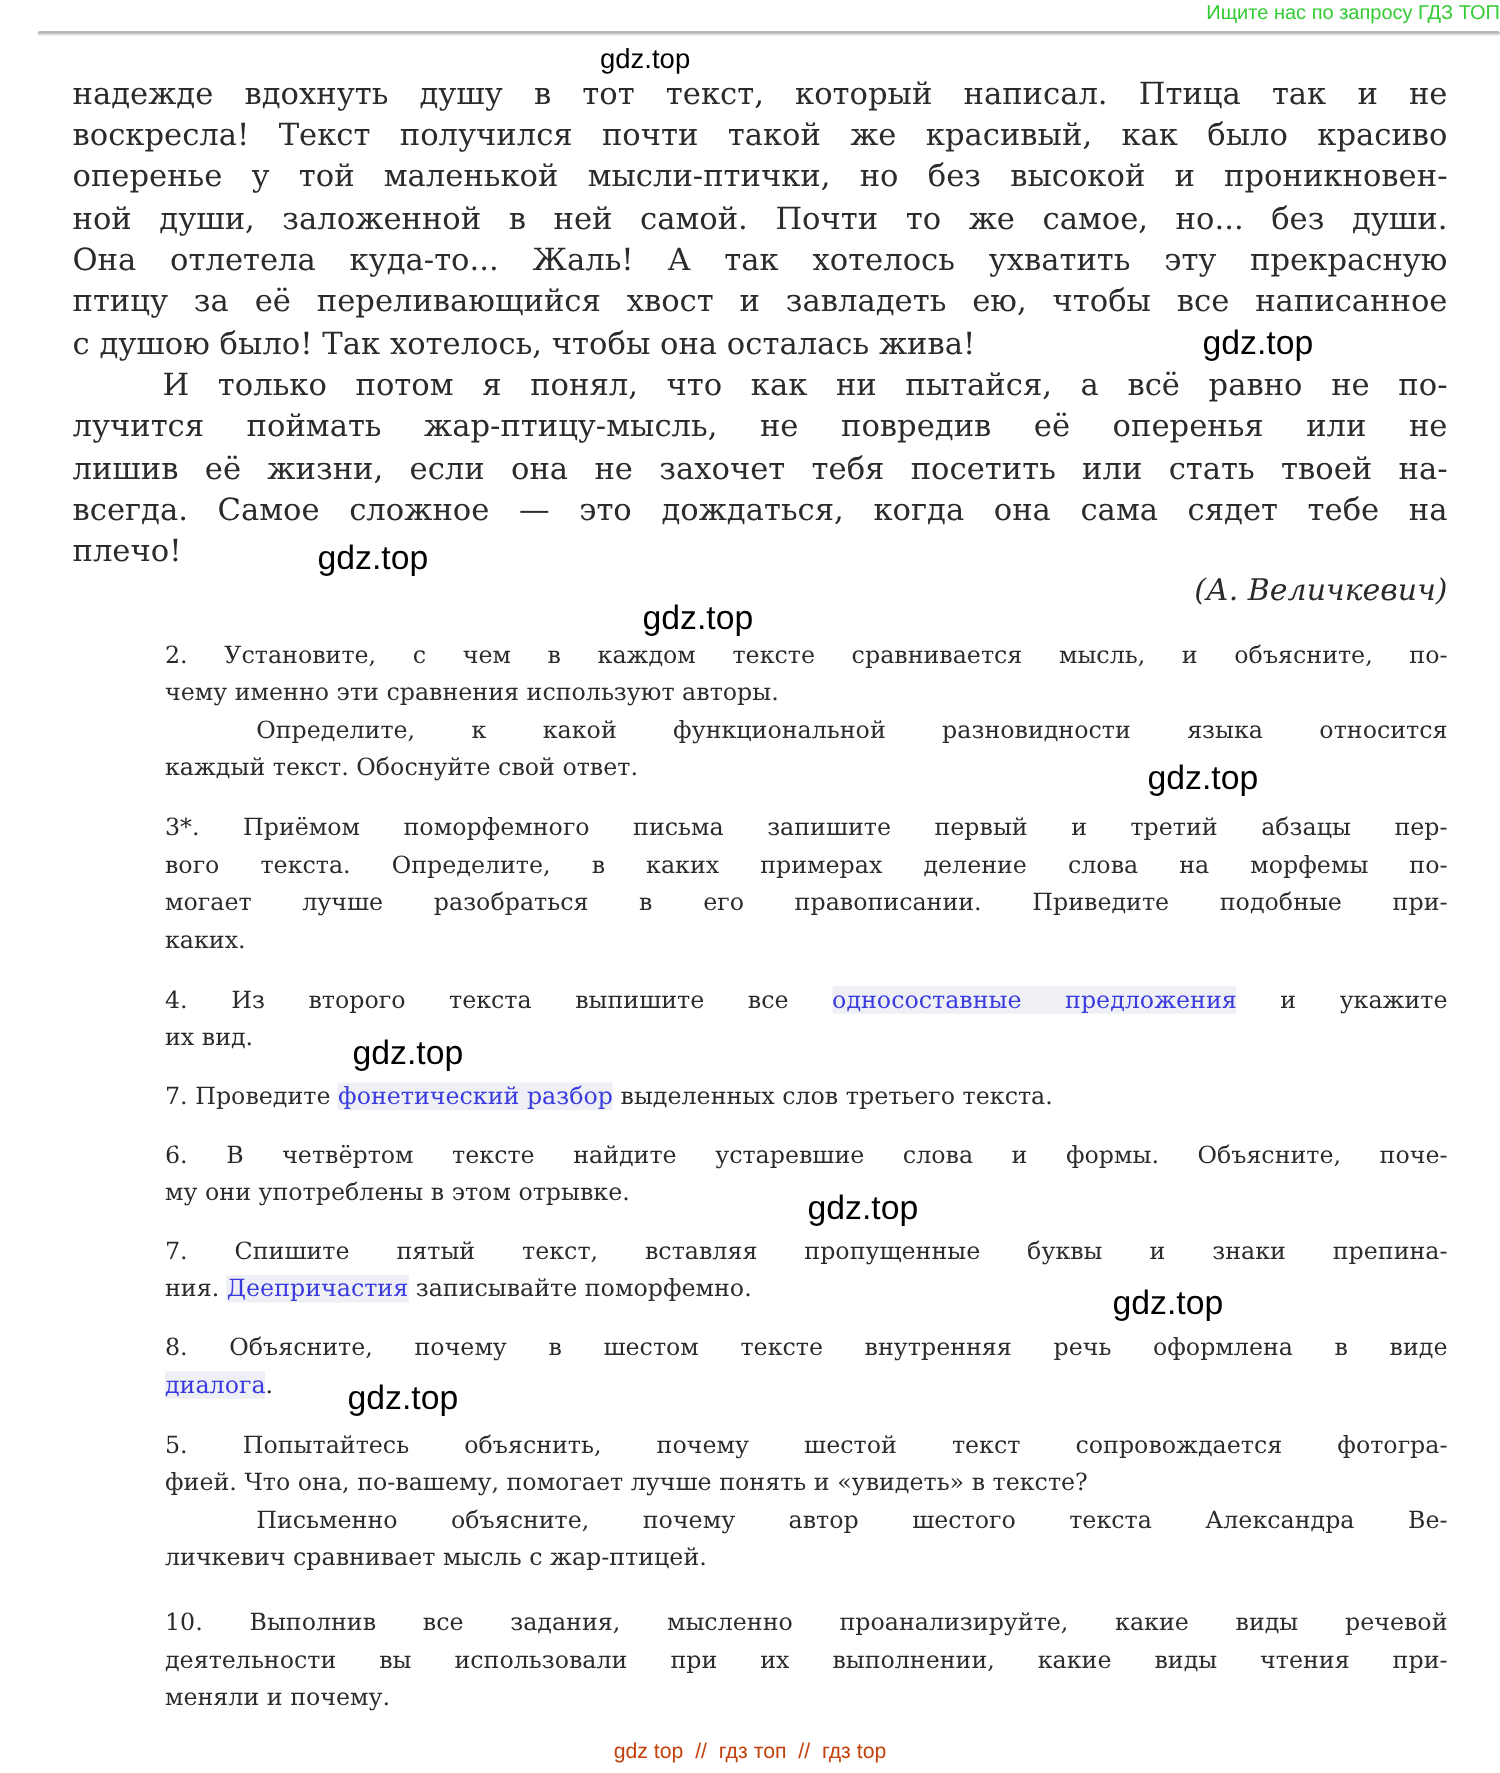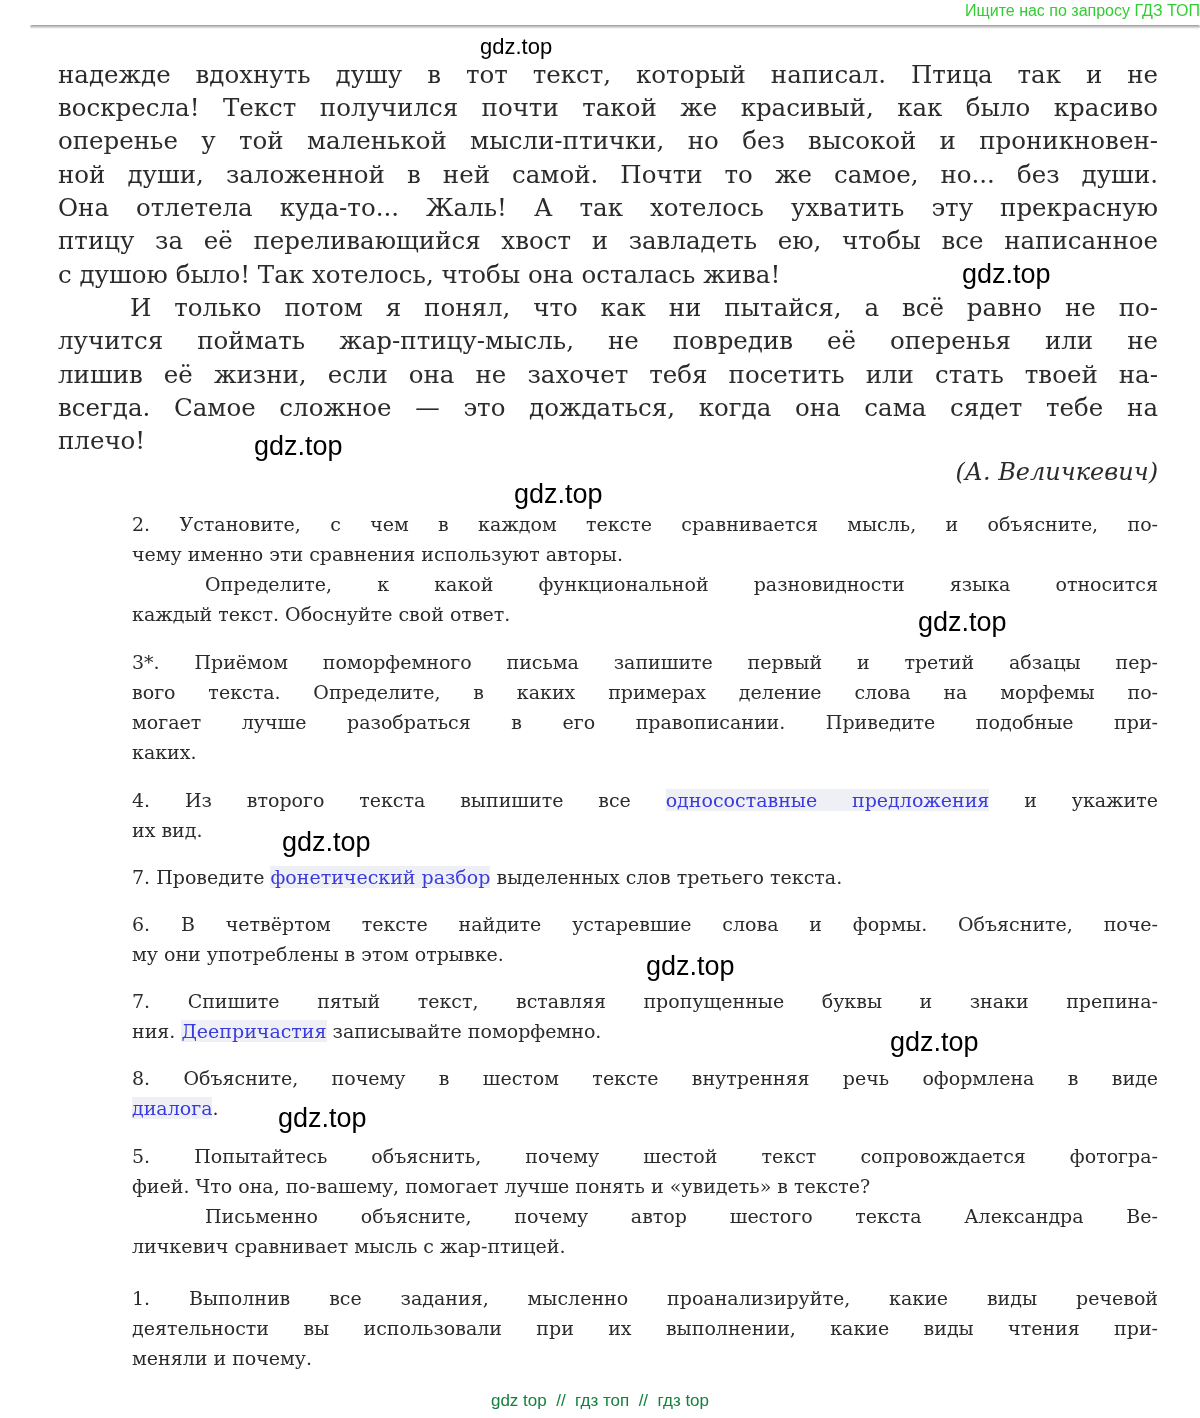--- a/index.html
+++ b/index.html
@@ -35,21 +35,21 @@
 
   .author {
     position: absolute; right: 42px; top: 458px; font-size: 24px; font-style: italic;
     font-family: "DejaVu Serif", serif; color: #2b2b2b;
   }
 
   .hl { color: #3a3adf; background: #eef0f5; }
 
   .footer {
     position: absolute; left: 0; width: 1200px; top: 1391px; text-align: center;
-    font-family: "Liberation Sans", sans-serif; font-size: 17px; color: #15803d;
+    font-family: "Liberation Sans", sans-serif; font-size: 17px; color: #c2410c;
     white-space: pre;
   }
 </style>
 </head>
 <body>
 
 <div class="top-banner">Ищите нас по запросу ГДЗ ТОП</div>
 <div class="banner-shadow"></div>
 
 <div class="story">
@@ -92,21 +92,21 @@
   <div class="line last" style="top:1020px"><span>ния. </span><span class="hl">Деепричастия</span><span> записывайте поморфемно.</span></div>
 
   <div class="line" style="top:1067px">8. Объясните, почему в шестом тексте внутренняя речь оформлена в виде</div>
   <div class="line last" style="top:1097px"><span class="hl">диалога</span><span>.</span></div>
 
   <div class="line" style="top:1145px">5. Попытайтесь объяснить, почему шестой текст сопровождается фотогра-</div>
   <div class="line last" style="top:1175px">фией. Что она, по-вашему, помогает лучше понять и «увидеть» в тексте?</div>
   <div class="line indent" style="top:1205px">Письменно объясните, почему автор шестого текста Александра Ве-</div>
   <div class="line last" style="top:1235px">личкевич сравнивает мысль с жар-птицей.</div>
 
-  <div class="line" style="top:1287px">1. Выполнив все задания, мысленно проанализируйте, какие виды речевой</div>
+  <div class="line" style="top:1287px">10. Выполнив все задания, мысленно проанализируйте, какие виды речевой</div>
   <div class="line" style="top:1317px">деятельности вы использовали при их выполнении, какие виды чтения при-</div>
   <div class="line last" style="top:1347px">меняли и почему.</div>
 </div>
 
 <div class="wm small" style="left:480px; top:32px">gdz.top</div>
 <div class="wm" style="left:962px; top:259px">gdz.top</div>
 <div class="wm" style="left:254px; top:431px">gdz.top</div>
 <div class="wm" style="left:514px; top:479px">gdz.top</div>
 <div class="wm" style="left:918px; top:607px">gdz.top</div>
 <div class="wm" style="left:282px; top:827px">gdz.top</div>

